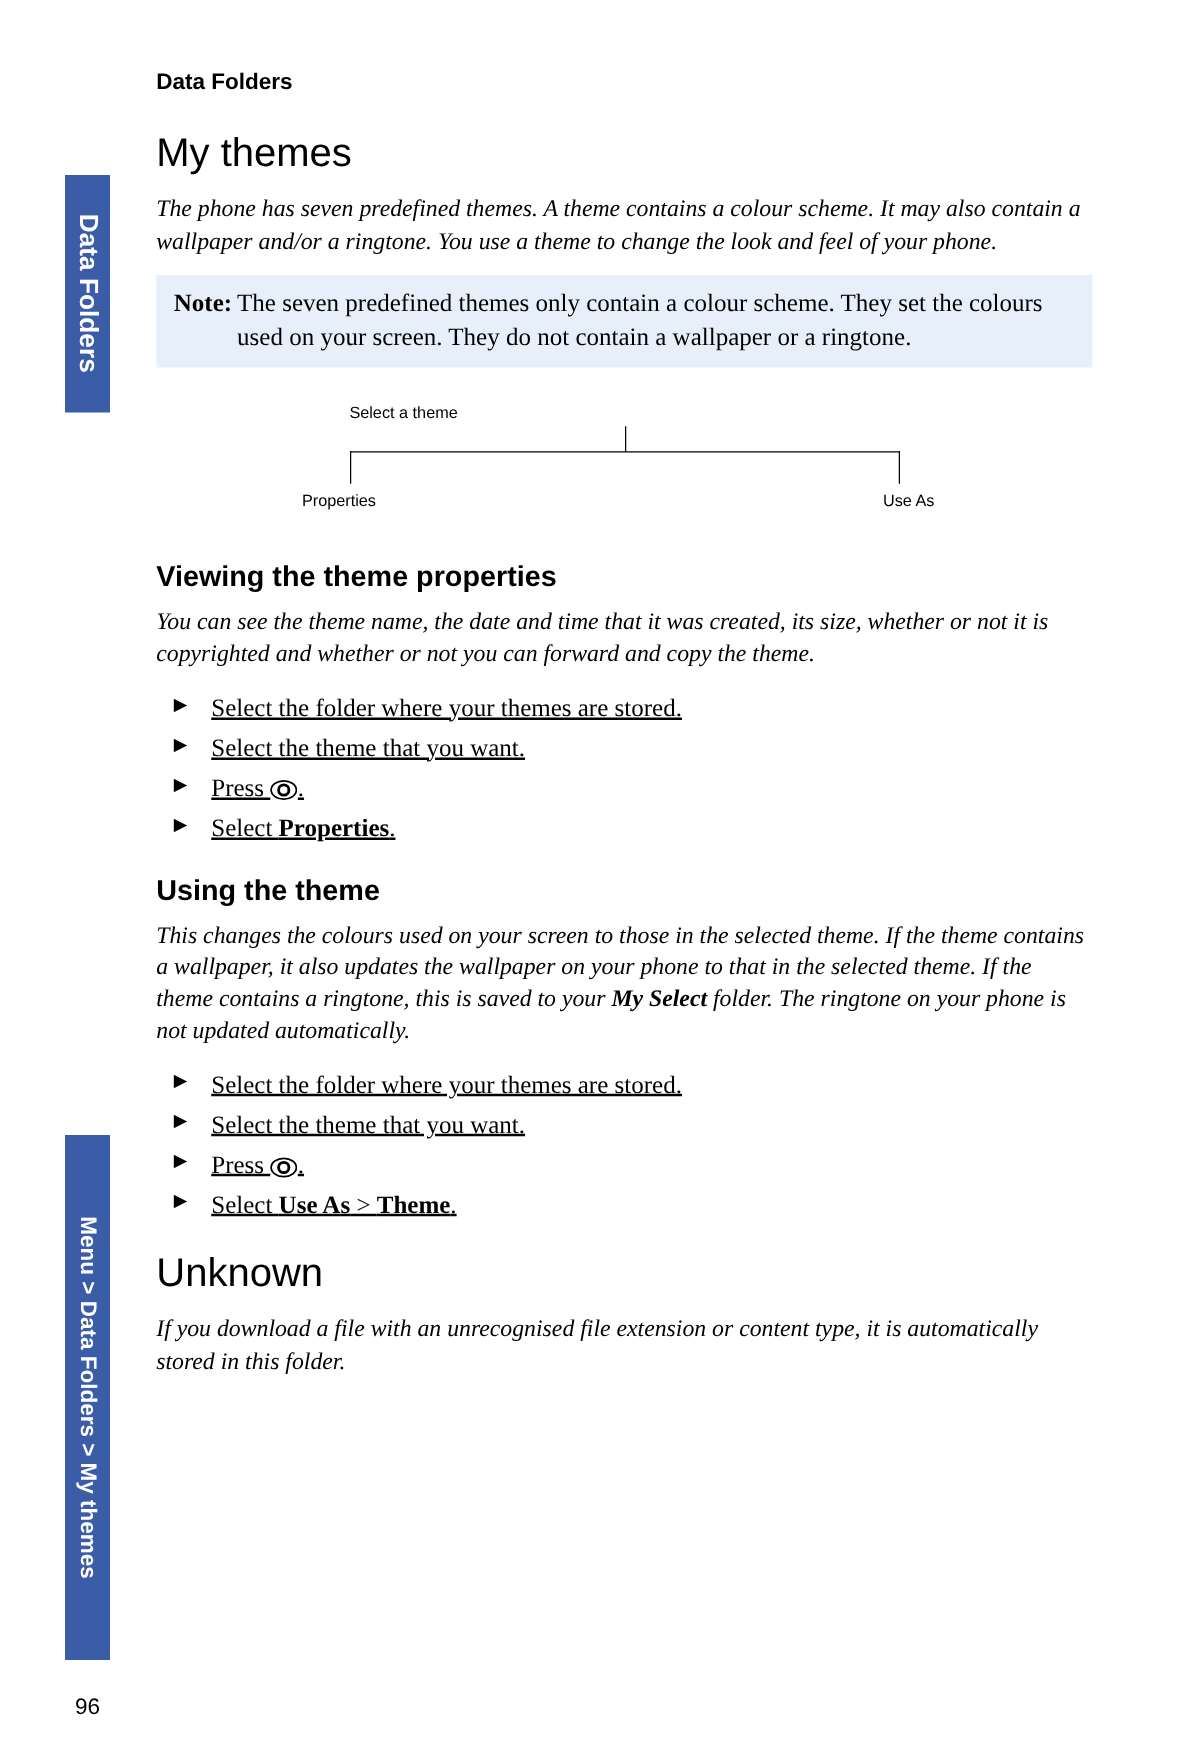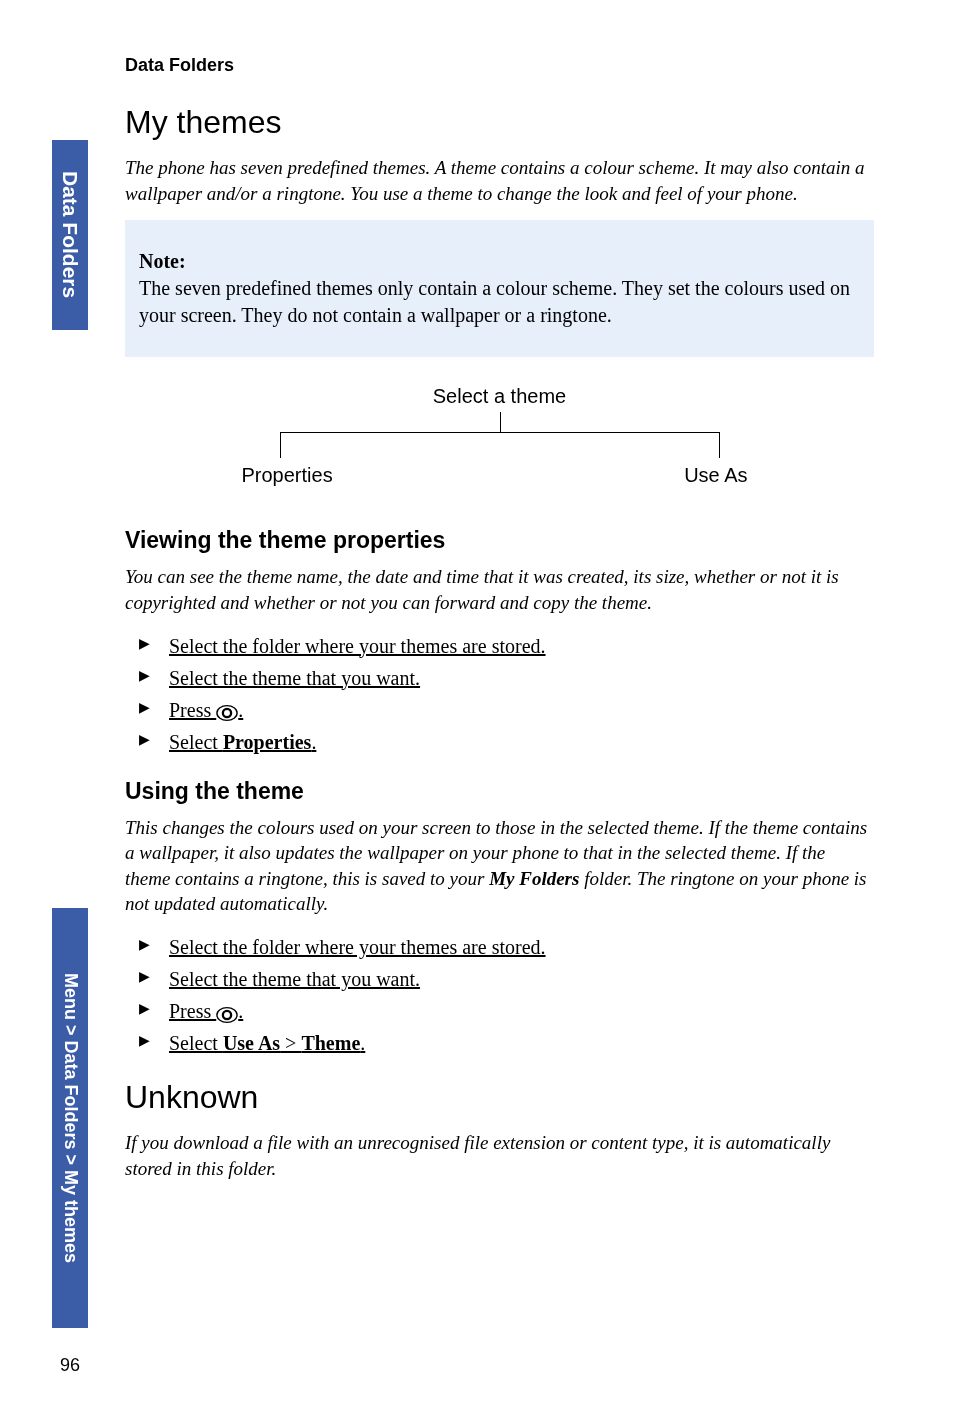--- a/index.html
+++ b/index.html
@@ -73,42 +73,41 @@
       margin-bottom: 14px;
     }
     .body-text {
       font-size: 19px;
       line-height: 1.35;
       margin-bottom: 14px;
       font-style: italic;
     }
     .note-box {
       background: #e6effa;
-      padding: 28px 14px;
+      padding: 10px 14px;
       font-size: 20px;
       line-height: 1.35;
       margin-bottom: 28px;
       display: flex;
-      flex-direction: column;
     }
     .note-label {
       font-weight: bold;
       white-space: nowrap;
       padding-right: 4px;
     }
     .diagram-wrap {
       display: flex;
       justify-content: center;
       margin: 10px 0 40px 0;
     }
     .diagram {
       width: 440px;
       font-family: Arial, Helvetica, sans-serif;
-      font-size: 20px;
-      text-align: center;
+      font-size: 13px;
+      text-align: left;
     }
     .diagram-top {
       margin-bottom: 4px;
     }
     .diagram-lines {
       position: relative;
       height: 46px;
       margin-bottom: 6px;
     }
     .diagram-v1 {
@@ -229,21 +228,21 @@
             <circle cx="12" cy="12" r="4.5" fill="none" stroke="#000" stroke-width="2.5"></circle>
           </svg></span><span>.</span>
     </li>
     <li>
       <span>Select </span><span class="bold">Properties</span><span>.</span>
     </li>
   </ul>
 
   <div class="h2">Using the theme</div>
   <div class="body-text">
-    <span>This changes the colours used on your screen to those in the selected theme. If the theme contains a wallpaper, it also updates the wallpaper on your phone to that in the selected theme. If the theme contains a ringtone, this is saved to your </span><span class="bold">My Folders</span><span> folder. The ringtone on your phone is not updated automatically.</span>
+    <span>This changes the colours used on your screen to those in the selected theme. If the theme contains a wallpaper, it also updates the wallpaper on your phone to that in the selected theme. If the theme contains a ringtone, this is saved to your </span><span class="bold">My Select</span><span> folder. The ringtone on your phone is not updated automatically.</span>
   </div>
   <ul class="steps">
     <li>Select the folder where your themes are stored.</li>
     <li>Select the theme that you want.</li>
     <li>
       <span>Press </span><span class="ok-icon"><svg viewBox="0 0 24 24">
             <ellipse cx="12" cy="12" rx="11" ry="8" fill="none" stroke="#000" stroke-width="1.5"></ellipse>
             <circle cx="12" cy="12" r="4.5" fill="none" stroke="#000" stroke-width="2.5"></circle>
           </svg></span><span>.</span>
     </li>

